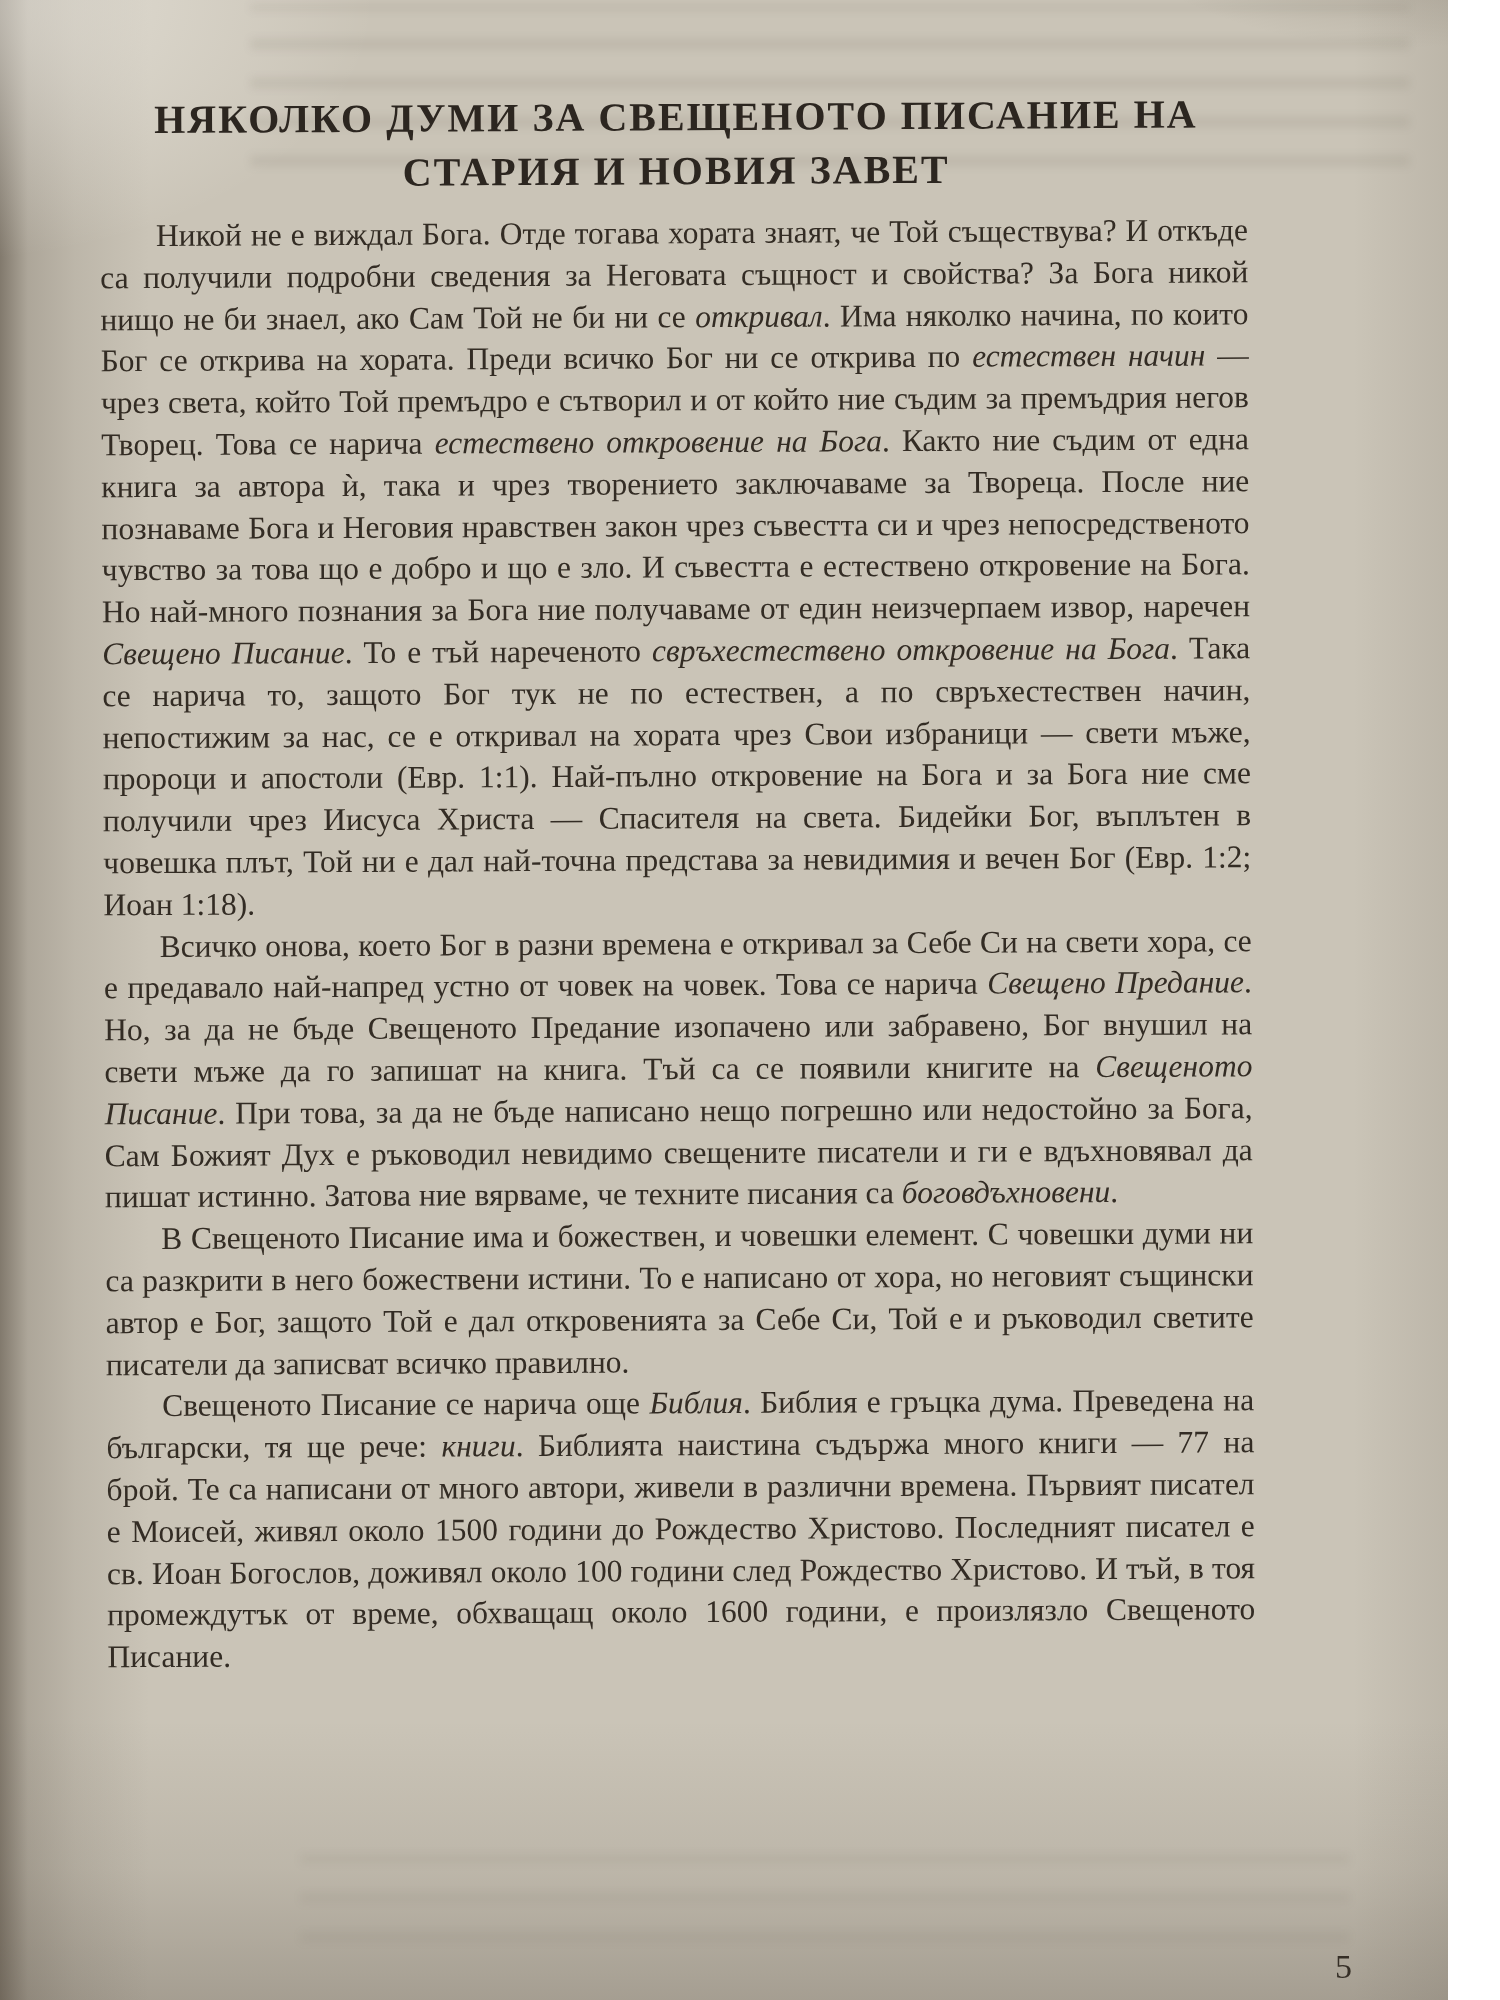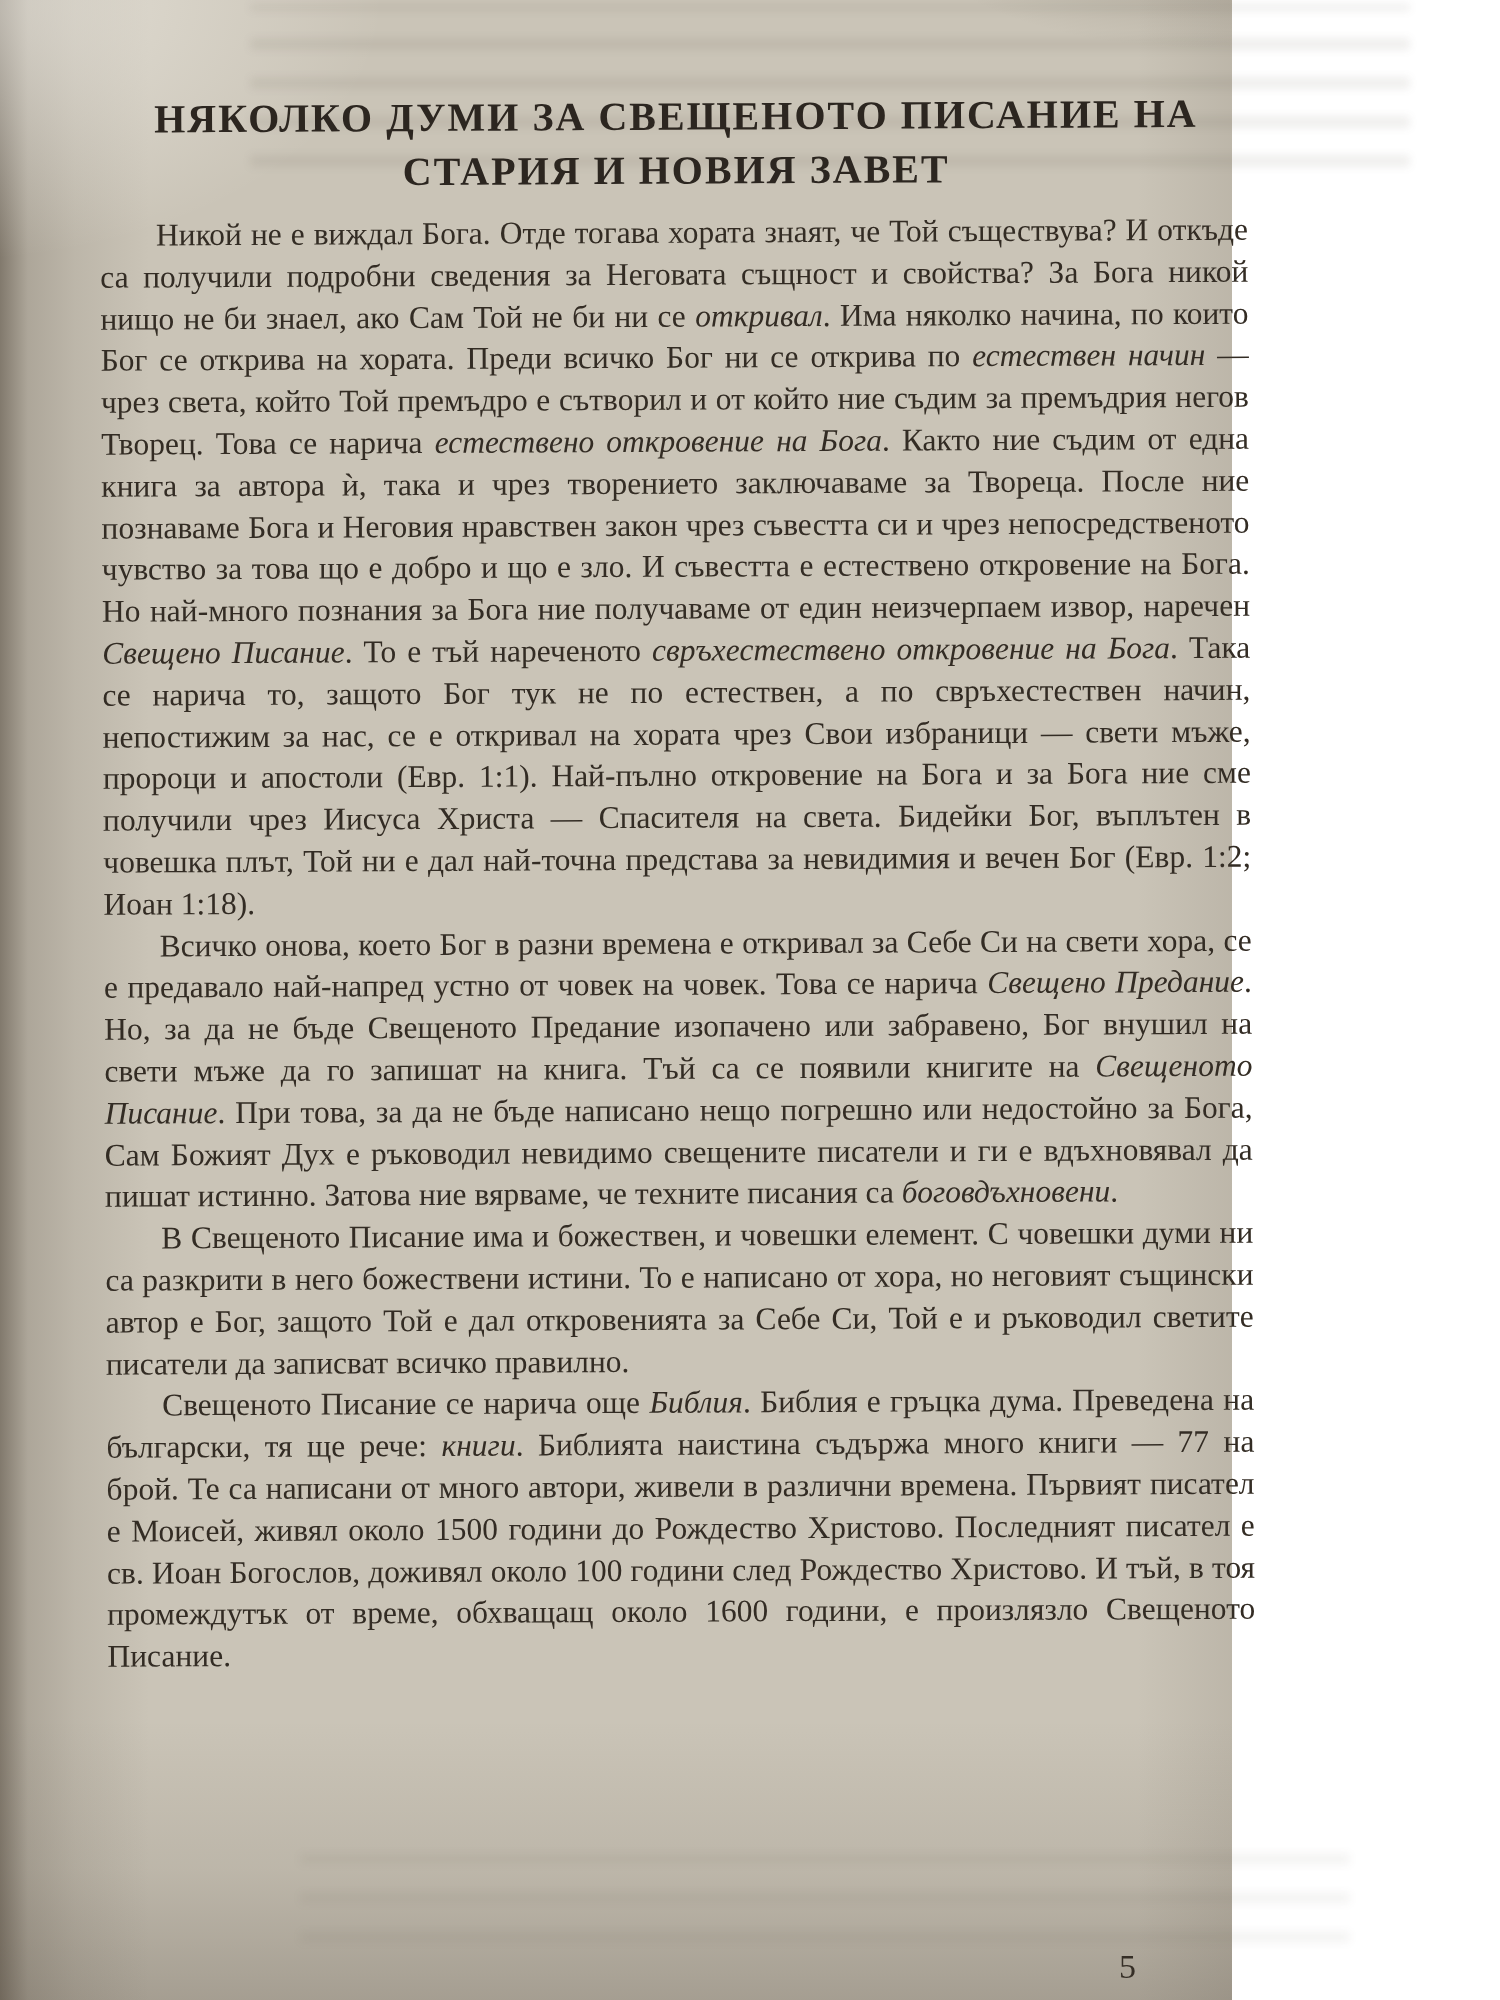--- a/index.html
+++ b/index.html
@@ -1,21 +1,21 @@
 <!DOCTYPE html>
 <html><head>
 <meta charset="utf-8">
 <style>
   html,body{margin:0;padding:0;}
   body{
     width:1500px;height:2000px;overflow:hidden;
     font-family:"Liberation Serif","DejaVu Serif",serif;
   }
   .page{
-    position:relative;width:1232px;height:2000px;
+    position:relative;width:1448px;height:2000px;
     background:
       radial-gradient(ellipse 460px 240px at 97% -6%, rgba(90,80,66,0.40), transparent 70%),
       radial-gradient(ellipse 700px 420px at -4% 0%, rgba(252,250,244,0.55), transparent 62%),
       linear-gradient(to right, rgba(70,60,48,0.55) 0px, rgba(70,60,48,0.22) 28px, rgba(70,60,48,0.10) 75px, rgba(70,60,48,0) 150px),
       linear-gradient(to top, rgba(70,60,48,0.28) 0px, rgba(70,60,48,0.10) 130px, transparent 280px),
       linear-gradient(to left, rgba(70,60,48,0.10) 0px, transparent 95px),
       #cac4b7;
     color:#332c24;
   }
   .tilt{position:absolute;inset:0;transform:rotate(-0.3deg);}

